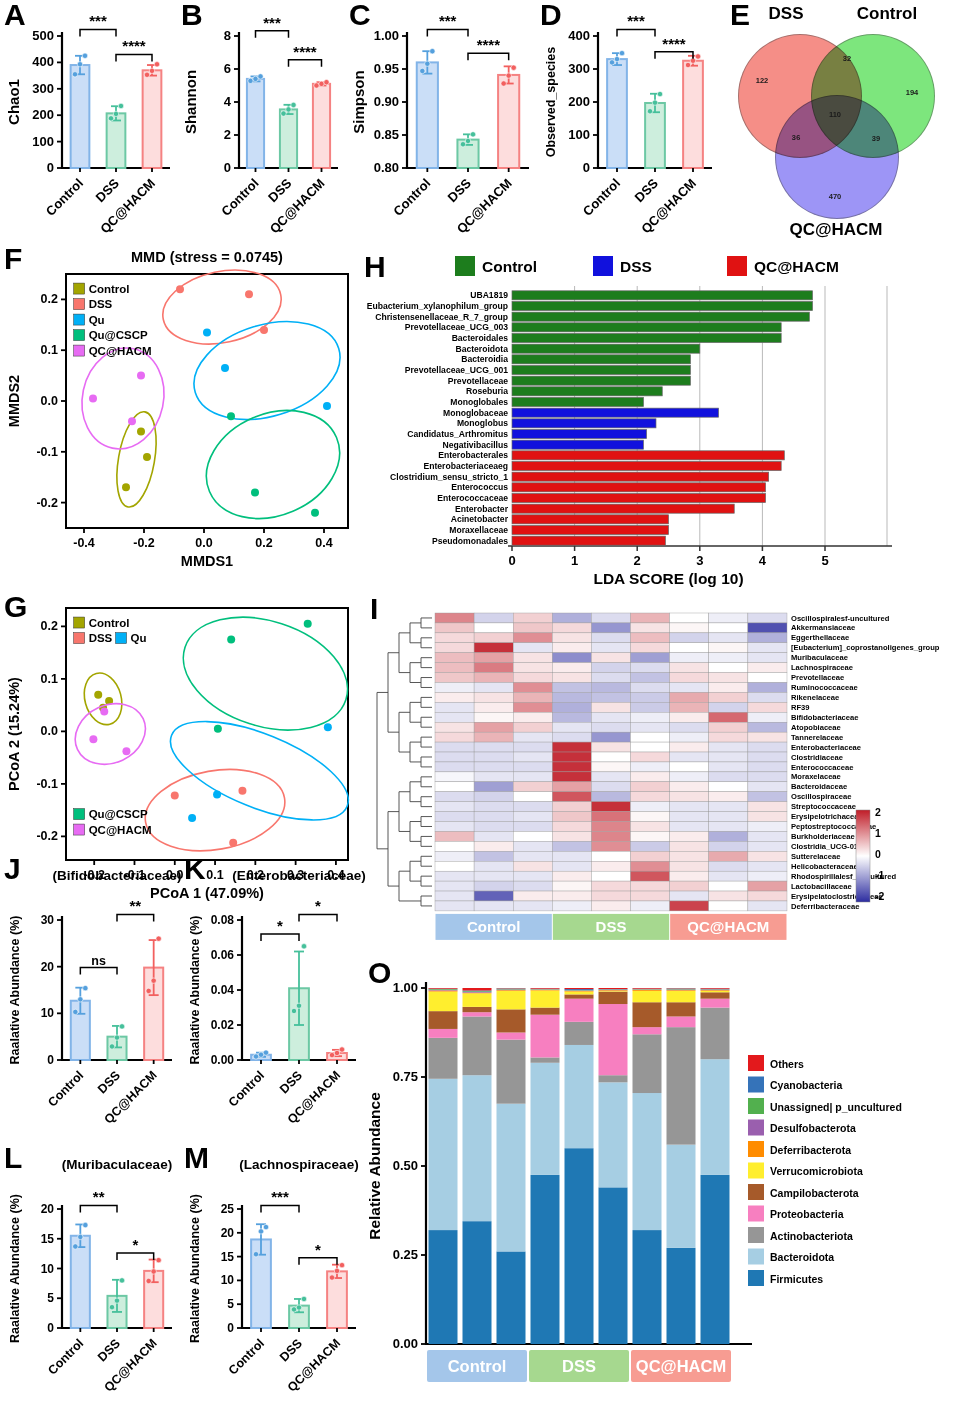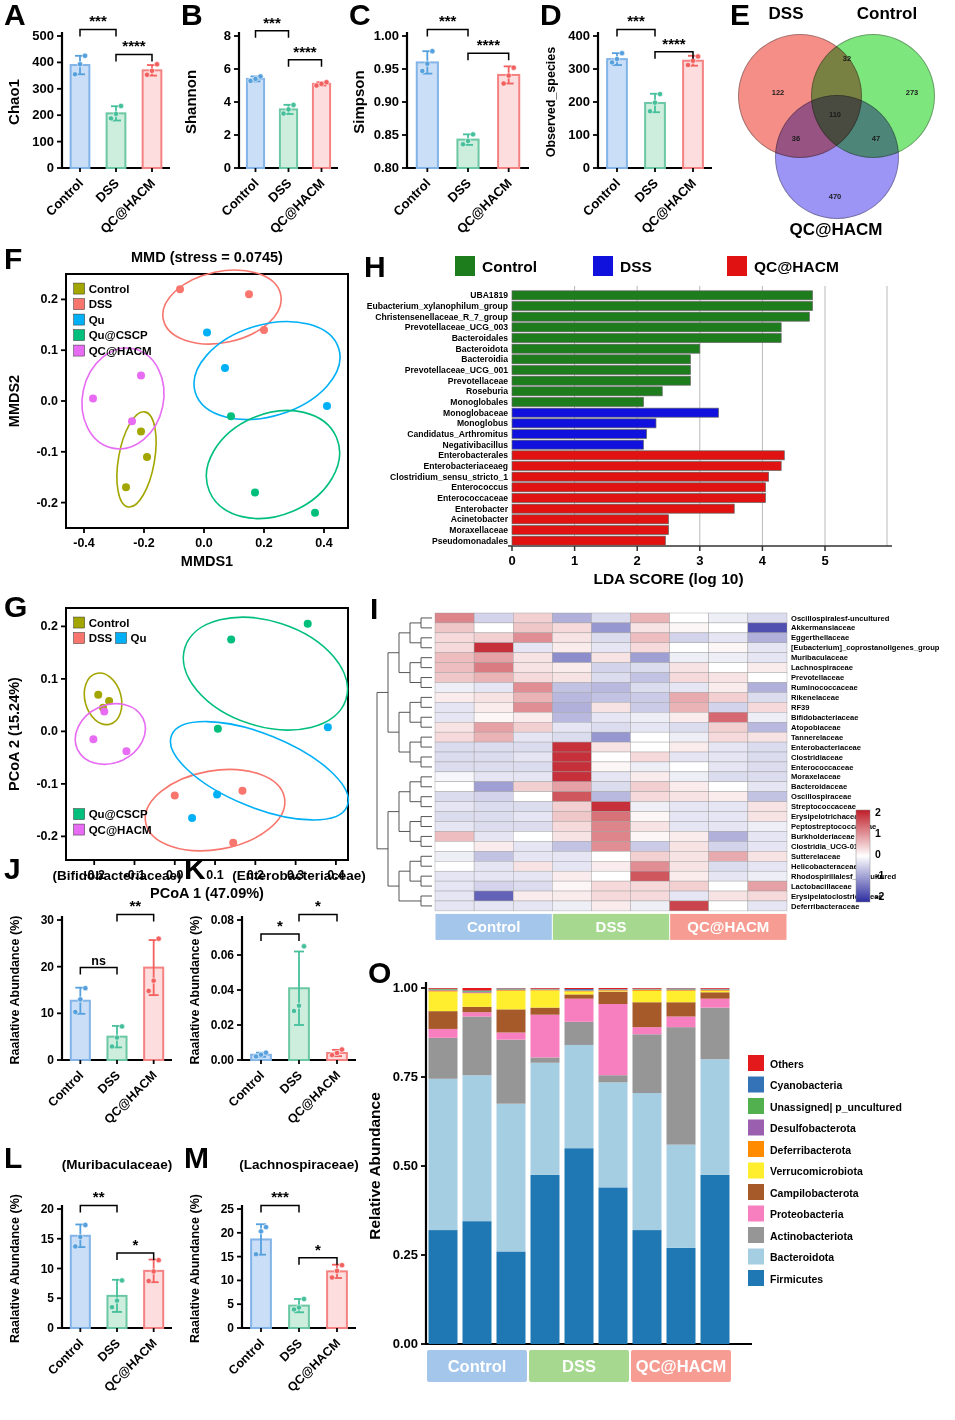--- a/index.html
+++ b/index.html
@@ -226,26 +226,26 @@
   </section>
   <section class="panel" style="left:724px;top:0;width:229px;height:240px">
     <div class="plabel" style="left:6px;top:0">E</div>
     <div class="chart">
         <div class="vcirc" style="left: 14px; top: 34px; width: 122px; height: 122px; background: rgb(244, 122, 114); opacity: 0.85;"></div>
         <div class="vlabel" style="left: 62px; top: 4px;">DSS</div>
         <div class="vcirc" style="left: 87px; top: 34px; width: 122px; height: 122px; background: rgb(102, 226, 102); opacity: 0.85;"></div>
         <div class="vlabel" style="left: 163px; top: 4px;">Control</div>
         <div class="vcirc" style="left: 51px; top: 95px; width: 122px; height: 122px; background: rgb(140, 130, 245); opacity: 0.85;"></div>
         <div class="vlabel" style="left: 112px; top: 220px;">QC@HACM</div>
-        <span class="vnum" style="left: 38px; top: 92px; margin-left: 16px;">122</span>
+        <span class="vnum" style="left: 38px; top: 80px;">122</span>
         <span class="vnum" style="left: 111px; top: 58px; margin-left: 12px;">32</span>
-        <span class="vnum" style="left: 188px; top: 92px;">273</span>
-        <span class="vnum" style="left: 72px; top: 138px;">36</span>
+        <span class="vnum" style="left: 188px; top: 92px;">194</span>
+        <span class="vnum" style="left: 72px; top: 138px; font-family: Liberation Mono, monospace;">36</span>
         <span class="vnum" style="left: 111px; top: 114px;">110</span>
-        <span class="vnum" style="left: 152px; top: 138px;">47</span>
+        <span class="vnum" style="left: 152px; top: 138px;">39</span>
         <span class="vnum" style="left: 111px; top: 196px;">470</span>
       </div>
   </section>
   <section class="panel" style="left:4px;top:244px;width:356px;height:348px">
     <div class="plabel">F</div>
     <div class="chart">
         <svg width="356" height="348">
           <text x="203" y="18" font-size="14.5" text-anchor="middle" font-weight="700" fill="#000">MMD (stress = 0.0745)</text>
           <rect x="62" y="30" width="282" height="254" fill="none" stroke="#000" stroke-width="2"></rect>
           <line x1="80" y1="284" x2="80" y2="289" stroke="#000" stroke-width="1.8"></line>

